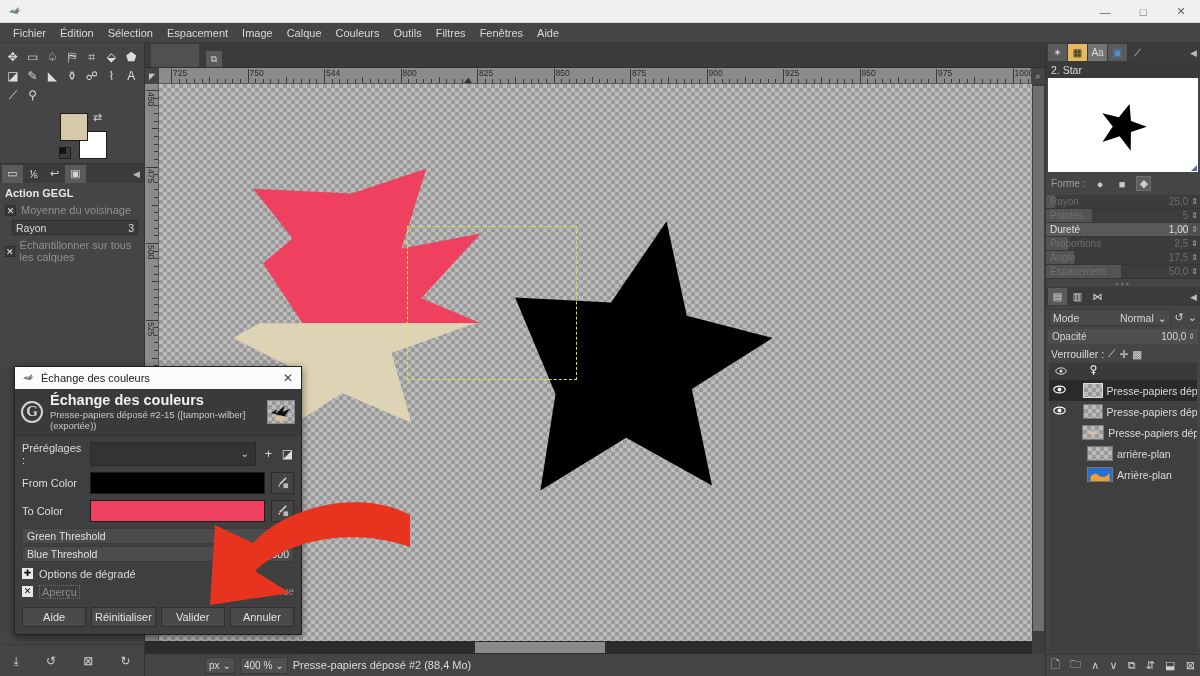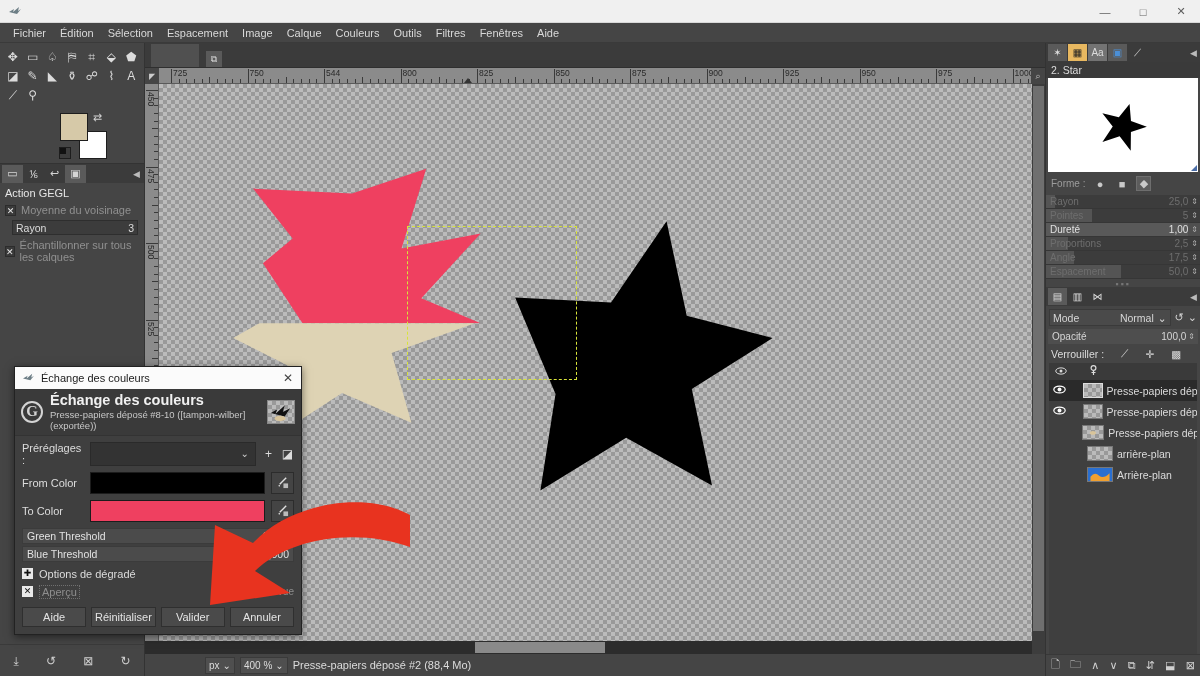--- a/index.html
+++ b/index.html
@@ -46,21 +46,21 @@
   #resetcolors { position: absolute; left: 56px; top: 40px; width: 12px; height: 12px;
      border:1px solid #1d1d1d; background:#3c3c3c; }
   #resetcolors:after{content:"";position:absolute;left:0;top:0;width:6px;height:6px;background:#111;}
   #toolopt-tabs { display: flex; align-items: center; background: #3b3b3b; height: 20px;
      border-top: 1px solid #333; padding-left:2px; }
   #toolopt-tabs .t { width: 21px; height: 18px; display:flex; align-items:center;
      justify-content:center; color:#d5d5d5; font-size:11px; }
   #toolopt-tabs .t.active { background: #5a5a5a; }
   #toolopt-tabs .menuarrow { margin-left: auto; margin-right: 4px; font-size: 9px; color:#bbb; }
   #toolopt-body { background: #454545; flex: 1; padding: 3px 0 0 0; }
-  .gegl-title { font-weight: normal; font-size: 11px; color: #e6e6e6; padding: 1px 5px 3px 5px; }
+  .gegl-title { font-weight: bold; font-size: 11px; color: #e6e6e6; padding: 1px 5px 3px 5px; }
   .chk-row { display: flex; align-items: center; padding: 2px 5px; gap: 5px; }
   .chkbox { width: 11px; height: 11px; background: #3a3a3a; border: 1px solid #2c2c2c;
      color:#e8e8e8; font-size:9px; line-height:10px; text-align:center; }
   .chk-row .lbl { color: #909090; font-size: 11px; }
   .slider-row { margin: 2px 6px 2px 12px; background: #3c3c3c; border: 1px solid #2e2e2e;
      height: 15px; display: flex; align-items: center; justify-content: space-between;
      padding: 0 3px; position: relative; }
   .slider-row .s-lbl { color: #dcdcdc; font-size: 10.5px; }
   .slider-row .s-val { color: #dcdcdc; font-size: 10.5px; }
   #leftbottombar { height: 32px; background: #454545; border-top:1px solid #3a3a3a;
@@ -141,21 +141,21 @@
   .pslider.dim { background:#3c3c3c; }
   .pslider.bright .pl, .pslider.bright .pv { color:#e0e0e0; }
   .pslider.bright { background:#4f4f4f; }
   .pslider .fillbar { position:absolute; left:0; top:0; bottom:0; background:#545454; }
   .dotsep { text-align:center; color:#777; font-size:9px; letter-spacing:2px; height:8px;}
   .moderow { display:flex; align-items:center; gap:4px; padding: 3px 3px; }
   .modesel { flex:1; background:#4a4a4a; border:1px solid #3a3a3a; height:17px;
      display:flex;align-items:center;justify-content:space-between;padding:0 3px;font-size:10.5px;}
   .opacityrow { height:15px; background:#4e4e4e; display:flex;align-items:center;
      justify-content:space-between;padding:0 3px 0 4px;font-size:10px;margin:0 2px;}
-  .lockrow { display:flex;align-items:center;gap:17px;padding:3px 5px;font-size:10.5px;color:#dcdcdc;}
+  .lockrow { display:flex;align-items:center;gap:4px;padding:3px 5px;font-size:10.5px;color:#dcdcdc;}
   .layerhdr { display:flex; background:#3a3a3a; height:17px; align-items:center;
      padding-left:6px; gap:22px; font-size:10px; color:#cfcfcf; margin: 0 3px;}
   .layerlist { margin: 0 3px; flex: 1; background:#3f3f3f; overflow:hidden; }
   .layerrow { display:flex; align-items:center; height:21px; gap:4px; padding-left:4px; }
   .layerrow.sel { background:#2a2a2a; }
   .layerrow .eye { width:14px; font-size:10px; color:#e0e0e0; text-align:center; }
   .layerrow .link { width:12px; }
   .layerrow .thumb { width:26px; height:15px; border:1px solid #777; }
   .layerrow .lname { font-size:10.5px; color:#dcdcdc; white-space:nowrap; overflow:hidden; }
   #rightbottombar { height:22px; background:#454545; display:flex; align-items:center;
@@ -715,21 +715,21 @@
           <path d="M1 7 L6 4 L5 7 L11 2 L10 6 L13 4 L9 9 Z" fill="#6d7e86"></path>
         </svg>
     </span>
     <span class="dt">Échange des couleurs</span>
     <span class="dclose">✕</span>
   </div>
   <div id="dlghdr">
     <div class="glogo">G</div>
     <div class="htxt">
       <div class="h1">Échange des couleurs</div>
-      <div class="h2">Presse-papiers déposé #8-10 ([tampon-wilber] (exportée))</div>
+      <div class="h2">Presse-papiers déposé #2-15 ([tampon-wilber] (exportée))</div>
     </div>
     <div class="hthumb checker" style="position:relative;overflow:hidden;">
       <svg width="100%" height="100%" viewBox="0 0 28 24">
         <path d="M3 13 L10 9 L8 14 L18 5 L16 12 L24 8 L18 17 Z" fill="#111"></path>
         <ellipse cx="13" cy="19" rx="6" ry="3" fill="#d8c49a"></ellipse>
       </svg>
     </div>
   </div>
   <div id="dlgbody">
     <div class="drow">

